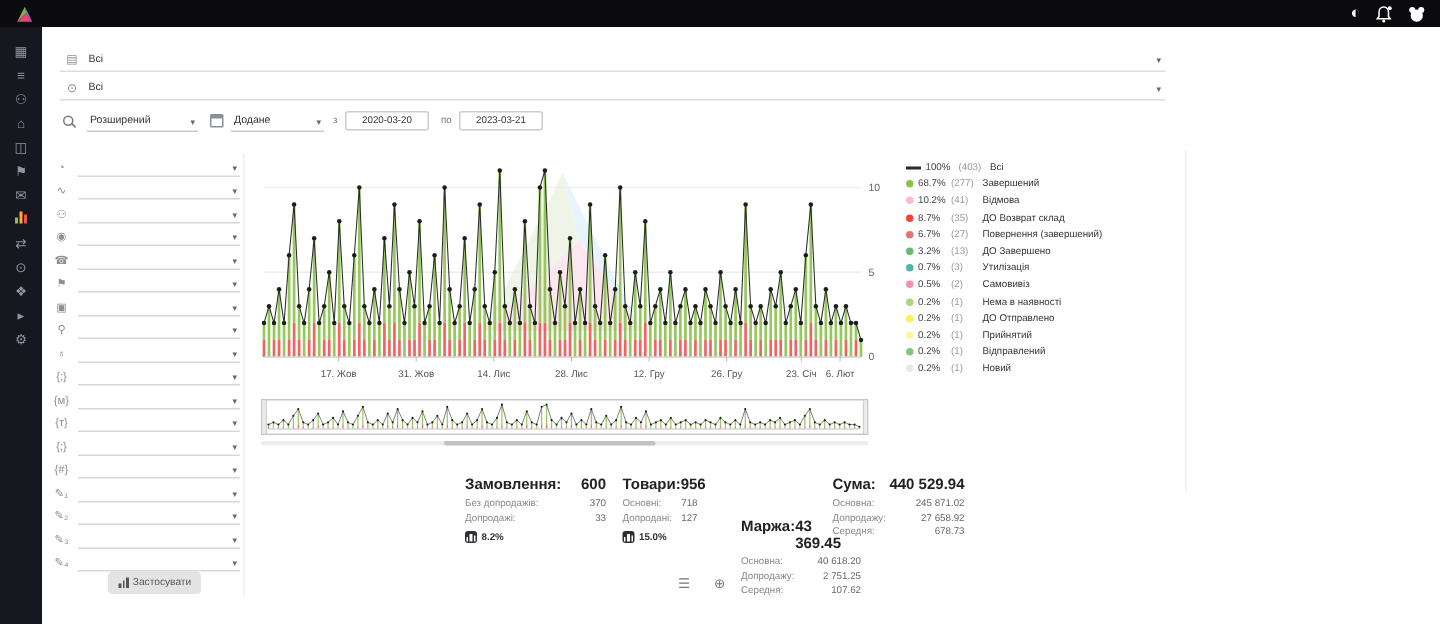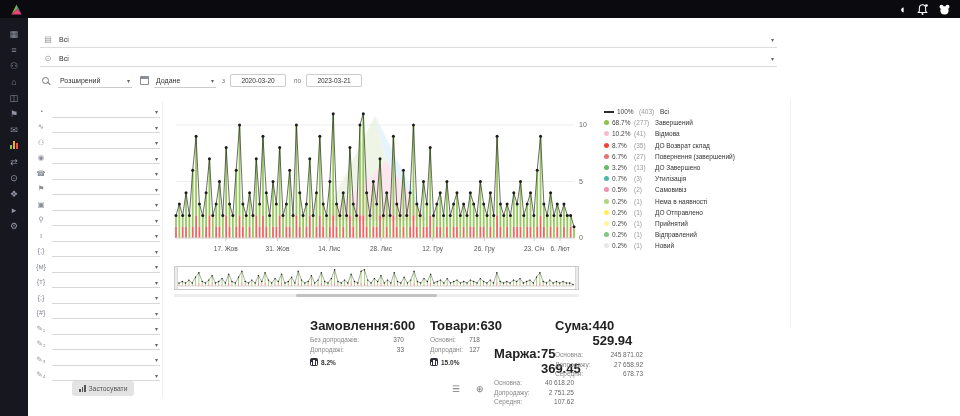--- a/index.html
+++ b/index.html
@@ -81,21 +81,21 @@
   .lg-cnt { color:#999; min-width:18px; }
   .lg-lab { color:#333; }
 
   
   #mini-chart { position:absolute; left:146px; top:248px; }
   .scrollbar { position:absolute; left:146px; top:276px; width:405px; height:3px; background:#ededed; border-radius:2px;}
   .sb-handle { position:absolute; left:30%; width:35%; height:3px; background:#c2c2c2; border-radius:2px; cursor:grab;}
 
   
   .stat-col { position:absolute; top:300px; font-size:6.5px; color:#888; }
-  .st-head { display:flex; justify-content:space-between; font-size:13px; font-weight:bold; color:#222;
+  .st-head { display:flex; justify-content:space-between; font-size:10px; font-weight:bold; color:#222;
     margin-bottom:3px; }
   .st-row { display:flex; justify-content:space-between; height:9.5px; }
   .st-row .v { color:#666; }
   .st-badge { display:flex; align-items:center; gap:3px; margin-top:3px; color:#333; font-weight:bold;}
   .badge-ic { width:8px; height:8px; background:#2e2e36; border-radius:2px; display:inline-flex;
     align-items:flex-end; justify-content:center; gap:1px; padding:1.5px 1px;}
   .badge-ic i { display:block; width:1.5px; background:#fff; }
   .badge-ic i:nth-child(1){height:2.5px;} .badge-ic i:nth-child(2){height:4.5px;} .badge-ic i:nth-child(3){height:3.5px;}
 
   .view-toggles { position:absolute; top:366px; left:424px; display:flex; gap:16px; }
@@ -1086,24 +1086,24 @@
           </div>
           <div class="st-badge">
             <span class="badge-ic">
               <i></i>
               <i></i>
               <i></i>
             </span>
             <span>8.2%</span>
           </div>
         </div>
-        <div class="stat-col" style="left: 402px; width: 50px; text-align: right;">
+        <div class="stat-col" style="left: 387px; width: 50px; text-align: right;">
           <div class="st-head">
             <span>Товари:</span>
-            <span>630</span>
+            <span>956</span>
           </div>
           <div class="st-row">
             <span>Основні:</span>
             <span class="v">718</span>
           </div>
           <div class="st-row">
             <span>Допродані:</span>
             <span class="v">127</span>
           </div>
           <div class="st-badge">
@@ -1111,21 +1111,21 @@
               <i></i>
               <i></i>
               <i></i>
             </span>
             <span>15.0%</span>
           </div>
         </div>
         <div class="stat-col" style="left: 466px; width: 80px; margin-top: 28px;">
           <div class="st-head">
             <span>Маржа:</span>
-            <span>75 369.45</span>
+            <span>43 369.45</span>
           </div>
           <div class="st-row">
             <span>Основна:</span>
             <span class="v">40 618.20</span>
           </div>
           <div class="st-row">
             <span>Допродажу:</span>
             <span class="v">2 751.25</span>
           </div>
           <div class="st-row">

